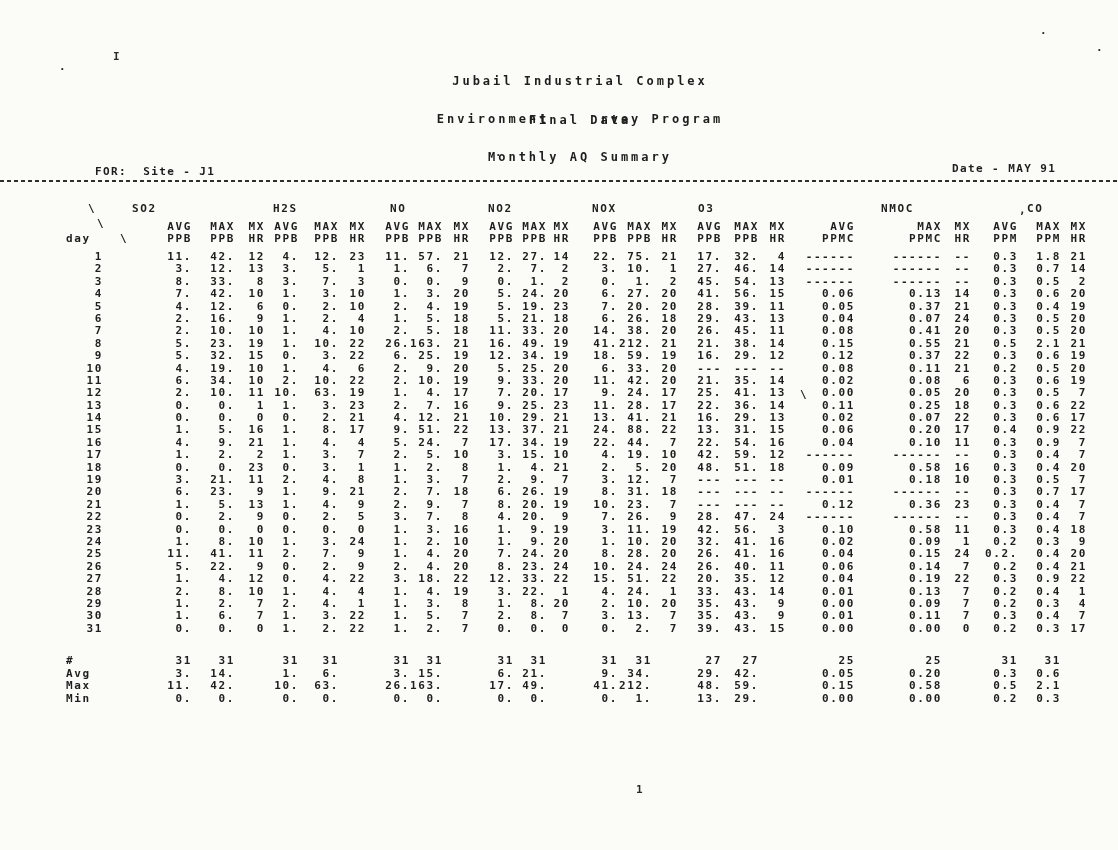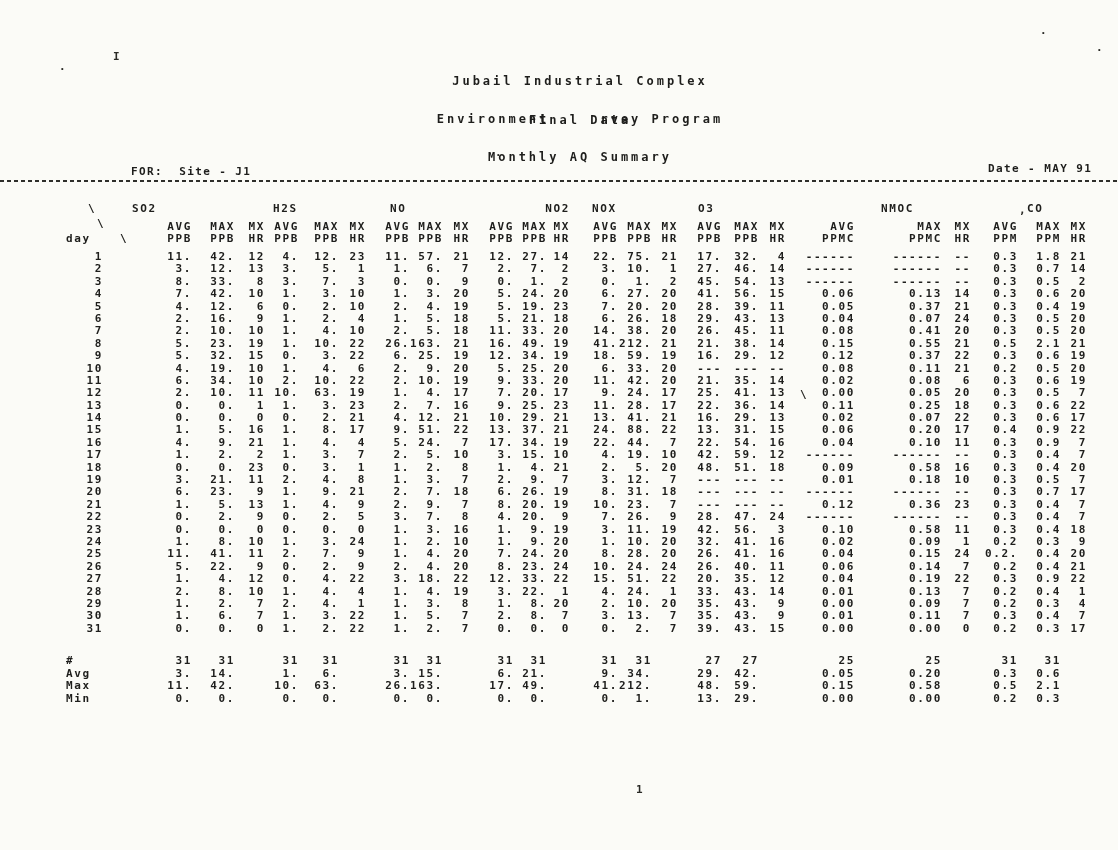--- a/index.html
+++ b/index.html
@@ -3,21 +3,21 @@
 <meta charset="utf-8">
 <style>
   html,body{margin:0;padding:0;background:#e8e8e4;}
   .page{position:relative;width:1118px;height:850px;background:#fbfbf7;overflow:hidden;
         font-family:"DejaVu Sans Mono",monospace;color:#1e1e1c;}
   .titles{position:absolute;left:300px;top:50px;width:560px;text-align:center;
           font-size:12px;letter-spacing:3px;font-weight:700;line-height:12.6px;white-space:pre;}
   .titles div{white-space:pre;}
   .final-data{position:absolute;left:300px;top:113px;width:560px;text-align:center;
           font-size:12px;letter-spacing:3px;font-weight:700;white-space:pre;}
-  .meta{position:absolute;font-size:11px;letter-spacing:1.4px;font-weight:700;white-space:pre;margin-left:36px;}
+  .meta{position:absolute;font-size:11px;letter-spacing:1.4px;font-weight:700;white-space:pre;}
   .meta-for{left:95px;top:165px;}
   .meta-date{left:952px;top:162px;}
   .rule{position:absolute;left:0;top:180px;width:1118px;height:2px;
         background:repeating-linear-gradient(90deg,#2e2e2a 0 4px,rgba(0,0,0,0) 4px 7px);}
   .aq-table{position:absolute;left:30px;top:200px;width:1070px;
         font-size:11px;letter-spacing:1.6px;font-weight:700;}
   .row{display:grid;
        grid-template-columns:73px 89px 43px 30px 34px 40px 27px 44px 33px 27px 44px 33px 23px 48px 34px 26px 44px 37px 27px 69px 87px 29px 47px 43px 26px;}
   .row > span{display:block;text-align:right;white-space:pre;overflow:visible;}
   .grow{position:absolute;top:2px;left:0;display:grid;
@@ -50,21 +50,21 @@
   <div class="meta meta-date">Date - MAY 91</div>
 
   <div class="rule"></div>
 
   <div class="aq-table">
     <div class="grow" id="group-row">
         <span></span>
         <span style="padding-left: 29px;">SO2</span>
         <span style="padding-left: 8px;">H2S</span>
         <span style="padding-left: 24px;">NO</span>
-        <span style="padding-left: 18px; text-align: right;">NO2</span>
+        <span style="padding-left: 18px;">NO2</span>
         <span style="padding-left: 22px;">NOX</span>
         <span style="padding-left: 20px;">O3</span>
         <span style="padding-left: 95px;">NMOC</span>
         <span style="padding-left: 56px;">CO</span>
       </div>
     <div class="row" id="subhead-row">
         <span></span>
         <span>AVG</span>
         <span>MAX</span>
         <span>MX</span>

